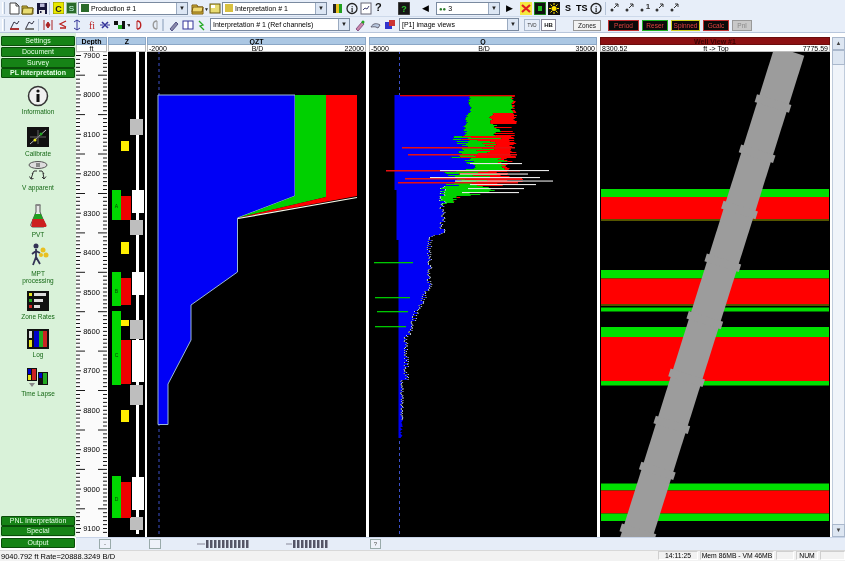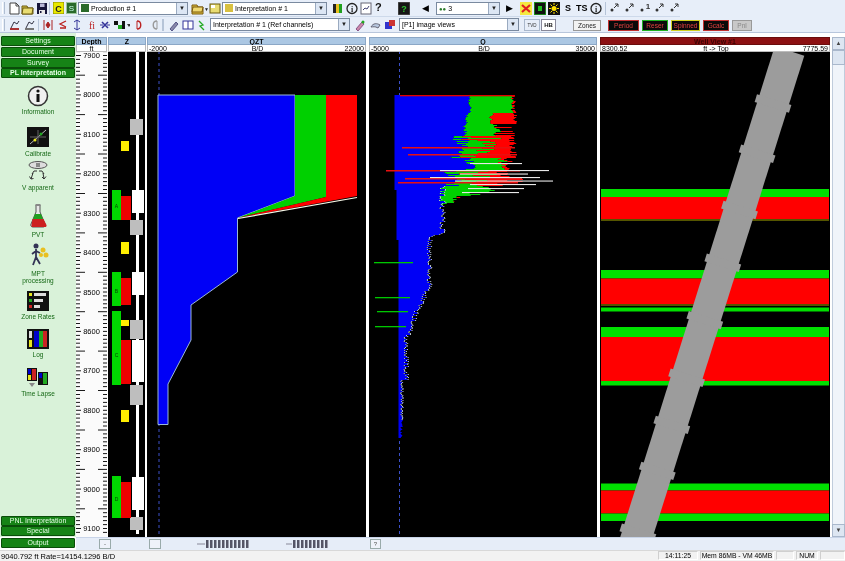--- a/index.html
+++ b/index.html
@@ -419,17 +419,17 @@
     <rect x="16" y="1" width="2.5" height="8" fill="#556"></rect>
     <rect x="20" y="1" width="2.5" height="8" fill="#556"></rect>
     <rect x="24" y="1" width="2.5" height="8" fill="#556"></rect>
     <rect x="28" y="1" width="2.5" height="8" fill="#556"></rect>
     <rect x="32" y="1" width="2.5" height="8" fill="#556"></rect>
     <rect x="36" y="1" width="2.5" height="8" fill="#556"></rect>
     <rect x="40" y="1" width="2.5" height="8" fill="#556"></rect>
   </svg>
 <div class="abs" style="left:370px;top:539px;width:11px;height:10px;background:#eef2fa;border:1px solid #9aa;font-size:6px;text-align:center;line-height:9px;color:#555">?</div>
 <div class="abs" style="left:0;top:550px;width:845px;height:11px;background:#f2f2f2;border-top:1px solid #d8d8d8"></div>
-<div class="abs" style="left:1px;top:551.5px;font-size:7.5px;color:#000">9040.792 ft Rate=14154.1296 B/D</div>
+<div class="abs" style="left:1px;top:551.5px;font-size:7.5px;color:#000">9040.792 ft Rate=20888.3249 B/D</div>
 <div class="abs" style="left:658px;top:551px;width:40px;height:9px;border:1px solid #cfcfcf;border-right-color:#fff;border-bottom-color:#fff;font-size:6.8px;text-align:center;line-height:8px;color:#000;white-space:nowrap;overflow:hidden">14:11:25</div>
 <div class="abs" style="left:700px;top:551px;width:74px;height:9px;border:1px solid #cfcfcf;border-right-color:#fff;border-bottom-color:#fff;font-size:6.8px;text-align:center;line-height:8px;color:#000;white-space:nowrap;overflow:hidden">Mem 86MB - VM 46MB</div>
 <div class="abs" style="left:776px;top:551px;width:18px;height:9px;border:1px solid #cfcfcf;border-right-color:#fff;border-bottom-color:#fff;font-size:6.8px;text-align:center;line-height:8px;color:#000;white-space:nowrap;overflow:hidden"></div>
 <div class="abs" style="left:796px;top:551px;width:22px;height:9px;border:1px solid #cfcfcf;border-right-color:#fff;border-bottom-color:#fff;font-size:6.8px;text-align:center;line-height:8px;color:#000;white-space:nowrap;overflow:hidden">NUM</div>
 <div class="abs" style="left:820px;top:551px;width:25px;height:9px;border:1px solid #cfcfcf;border-right-color:#fff;border-bottom-color:#fff;font-size:6.8px;text-align:center;line-height:8px;color:#000;white-space:nowrap;overflow:hidden"></div>
 </body></html>

